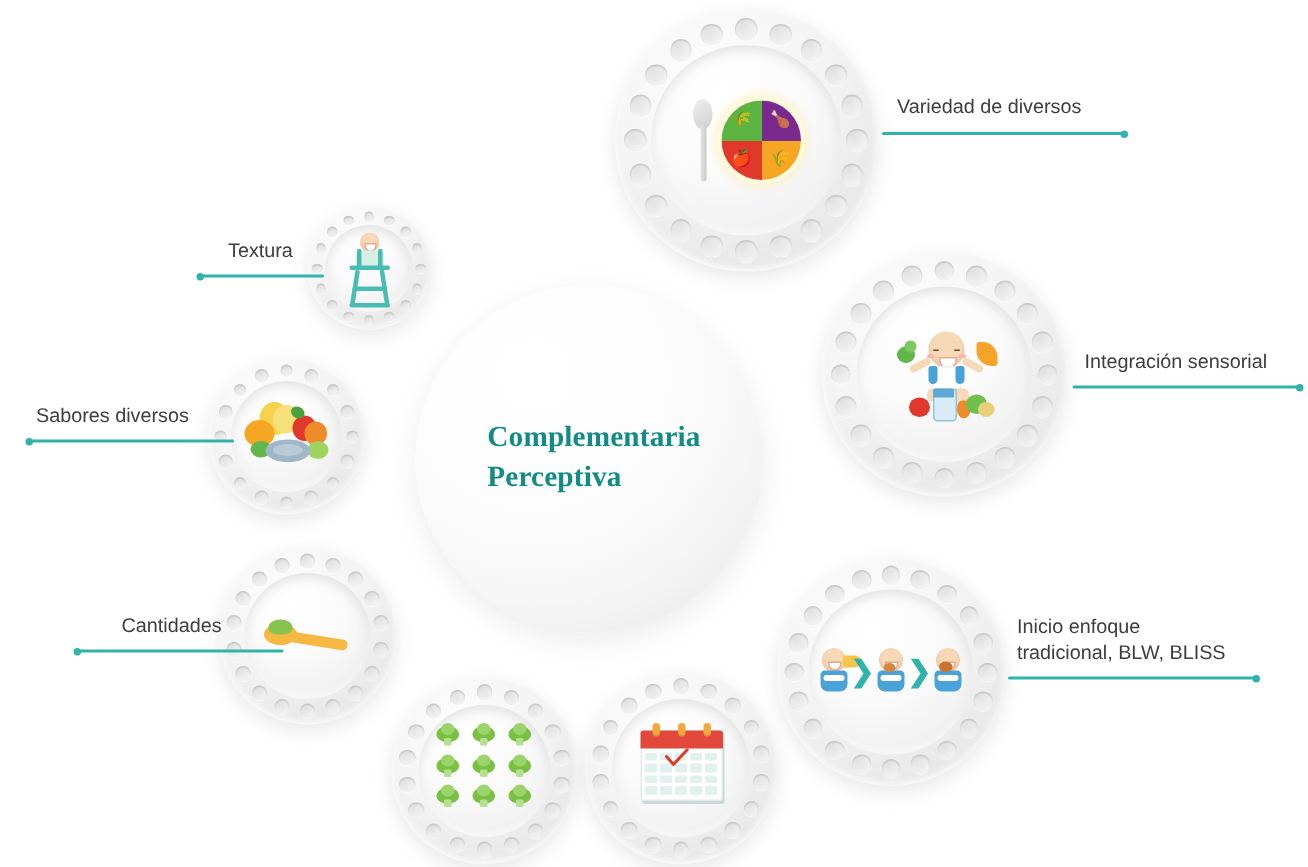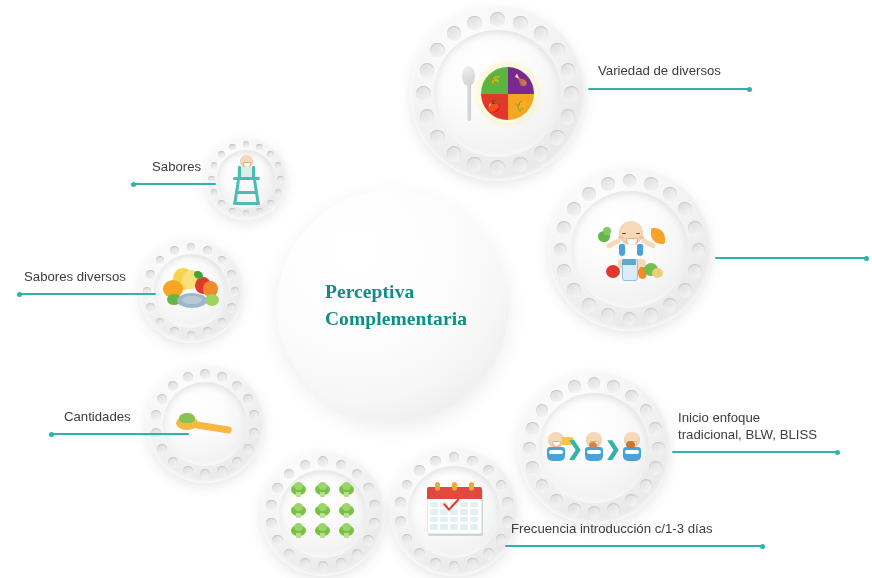--- a/index.html
+++ b/index.html
@@ -113,22 +113,22 @@
   .hc-leg{position:absolute;background:#49bdb4;border-radius:1px;}
   .hc-seat{position:absolute;background:#49bdb4;border-radius:1px;}
 </style>
 </head>
 <body>
 
 <div id="canvas">
 
   <div class="hub" style="left:277px;top:190px;width:232px;height:232px;">
     <div class="hub-text">
+      <div>Complementaria</div>
       <div>Perceptiva</div>
-      <div>Complementaria</div>
     </div>
   </div>
 
   <div class="plate" style="left:410px;top:6px;width:175px;height:175px;">
     <div class="rim"></div>
     <div class="well" style="left:24px;top:24px;right:24px;bottom:24px;"></div>
     <div class="beads">
         <div class="bead" style="width: 14.7px; height: 14.7px; left: 80.15px; top: 6.125px;"></div>
         <div class="bead" style="width: 14.7px; height: 14.7px; left: 103.025px; top: 9.74804px;"></div>
         <div class="bead" style="width: 14.7px; height: 14.7px; left: 123.661px; top: 20.2625px;"></div>
@@ -233,20 +233,21 @@
         <div style="position:absolute;left:28px;top:40px;width:14px;height:6px;background:#5fa8d3;border-radius:2px 2px 0 0;"></div>
 
         <div class="blob" style="left:12px;top:46px;width:14px;height:13px;background:#e0392b;"></div>
         <div class="blob" style="left:44px;top:48px;width:9px;height:12px;background:#f08b2a;border-radius:40% 40% 50% 50%;"></div>
         <div class="blob" style="left:50px;top:44px;width:14px;height:13px;background:#6fc04f;"></div>
         <div class="blob" style="left:58px;top:49px;width:11px;height:10px;background:#e8d07a;"></div>
       </div>
     </div>
   </div>
   <div class="lbl" style="left:715px;top:232px;width:160px;height:34px;">
+    <div class="txt" style="left:8px;top:0;">Integración sensorial</div>
     <div class="line" style="left:0;top:25px;width:152px;"></div>
     <div class="dot" style="left:149px;top:23.5px;"></div>
   </div>
 
   <div class="plate" style="left:518px;top:372px;width:152px;height:152px;">
     <div class="rim"></div>
     <div class="well" style="left:21px;top:21px;right:21px;bottom:21px;"></div>
     <div class="beads">
         <div class="bead" style="width: 12.768px; height: 12.768px; left: 69.616px; top: 5.32px;"></div>
         <div class="bead" style="width: 12.768px; height: 12.768px; left: 89.4846px; top: 8.46687px;"></div>
@@ -358,25 +359,20 @@
             <div class="cal-cell"></div>
             <div class="cal-cell"></div>
             <div class="cal-cell"></div>
         </div>
         <svg class="cal-check" viewBox="0 0 20 16">
           <path d="M1 7 L7 14 L19 1" fill="none" stroke="#e0392b" stroke-width="2.6" stroke-linecap="round" stroke-linejoin="round"></path>
         </svg>
       </div>
     </div>
   </div>
-  <div class="lbl" style="left:505px;top:520px;width:268px;height:34px;">
-    <div class="txt" style="left:6px;top:0;">Frecuencia introducción c/1-3 días</div>
-    <div class="line" style="left:0;top:25px;width:258px;"></div>
-    <div class="dot" style="left:255px;top:23.5px;"></div>
-  </div>
 
   <div class="plate" style="left:261px;top:452px;width:124px;height:124px;">
     <div class="rim"></div>
     <div class="well" style="left:18px;top:18px;right:18px;bottom:18px;"></div>
     <div class="beads">
         <div class="bead" style="width: 10.416px; height: 10.416px; left: 56.792px; top: 4.34px;"></div>
         <div class="bead" style="width: 10.416px; height: 10.416px; left: 74.7316px; top: 7.50324px;"></div>
         <div class="bead" style="width: 10.416px; height: 10.416px; left: 90.5075px; top: 16.6114px;"></div>
         <div class="bead" style="width: 10.416px; height: 10.416px; left: 102.217px; top: 30.566px;"></div>
         <div class="bead" style="width: 10.416px; height: 10.416px; left: 108.447px; top: 47.6838px;"></div>
@@ -471,21 +467,21 @@
     <div class="art" style="left:28px;top:44px;width:62px;height:30px;">
       <div style="position:relative;width:58px;height:24px;">
         <div style="position:absolute;left:0;top:3px;width:22px;height:15px;background:#f6c councils;"></div>
         <div style="position:absolute;left:0;top:4px;width:22px;height:14px;background:#f5b942;border-radius:50%;"></div>
         <div style="position:absolute;left:3px;top:1px;width:16px;height:10px;background:#86c44f;border-radius:50% 50% 40% 40%;"></div>
         <div style="position:absolute;left:18px;top:9px;width:38px;height:7px;background:#f5b942;border-radius:3px;transform:rotate(9deg);transform-origin:left center;"></div>
       </div>
     </div>
   </div>
   <div class="lbl" style="left:48px;top:408px;width:145px;height:34px;">
-    <div class="txt" style="left:16px;top:0;">Cantidades</div>
+    <div class="txt" style="left:33px;top:0;">Cantidades</div>
     <div class="line" style="left:4px;top:25px;width:137px;"></div>
     <div class="dot" style="left:1px;top:23.5px;"></div>
   </div>
 
   <div class="plate" style="left:139px;top:239px;width:104px;height:104px;">
     <div class="rim"></div>
     <div class="well" style="left:15px;top:15px;right:15px;bottom:15px;"></div>
     <div class="beads">
         <div class="bead" style="width: 8.736px; height: 8.736px; left: 47.632px; top: 3.64px;"></div>
         <div class="bead" style="width: 8.736px; height: 8.736px; left: 64.467px; top: 6.98869px;"></div>
@@ -559,18 +555,18 @@
         <div class="hc-leg" style="left:22px;top:11px;width:2.5px;height:14px;"></div>
 
         <div class="hc-leg" style="left:7px;top:25px;width:2.5px;height:24px;transform:rotate(9deg);transform-origin:top center;"></div>
         <div class="hc-leg" style="left:23px;top:25px;width:2.5px;height:24px;transform:rotate(-9deg);transform-origin:top center;"></div>
         <div class="hc-seat" style="left:5px;top:36px;width:23px;height:2.5px;border-radius:2px;"></div>
         <div class="hc-seat" style="left:3px;top:47px;width:27px;height:2.5px;border-radius:2px;"></div>
       </div>
     </div>
   </div>
   <div class="lbl" style="left:130px;top:158px;width:88px;height:34px;">
-    <div class="txt" style="left:22px;top:0;">Sabores</div>
+    <div class="txt" style="left:22px;top:0;">Textura</div>
     <div class="line" style="left:4px;top:25px;width:82px;"></div>
     <div class="dot" style="left:1px;top:23.5px;"></div>
   </div>
 
 </div>
 
 </body></html>

